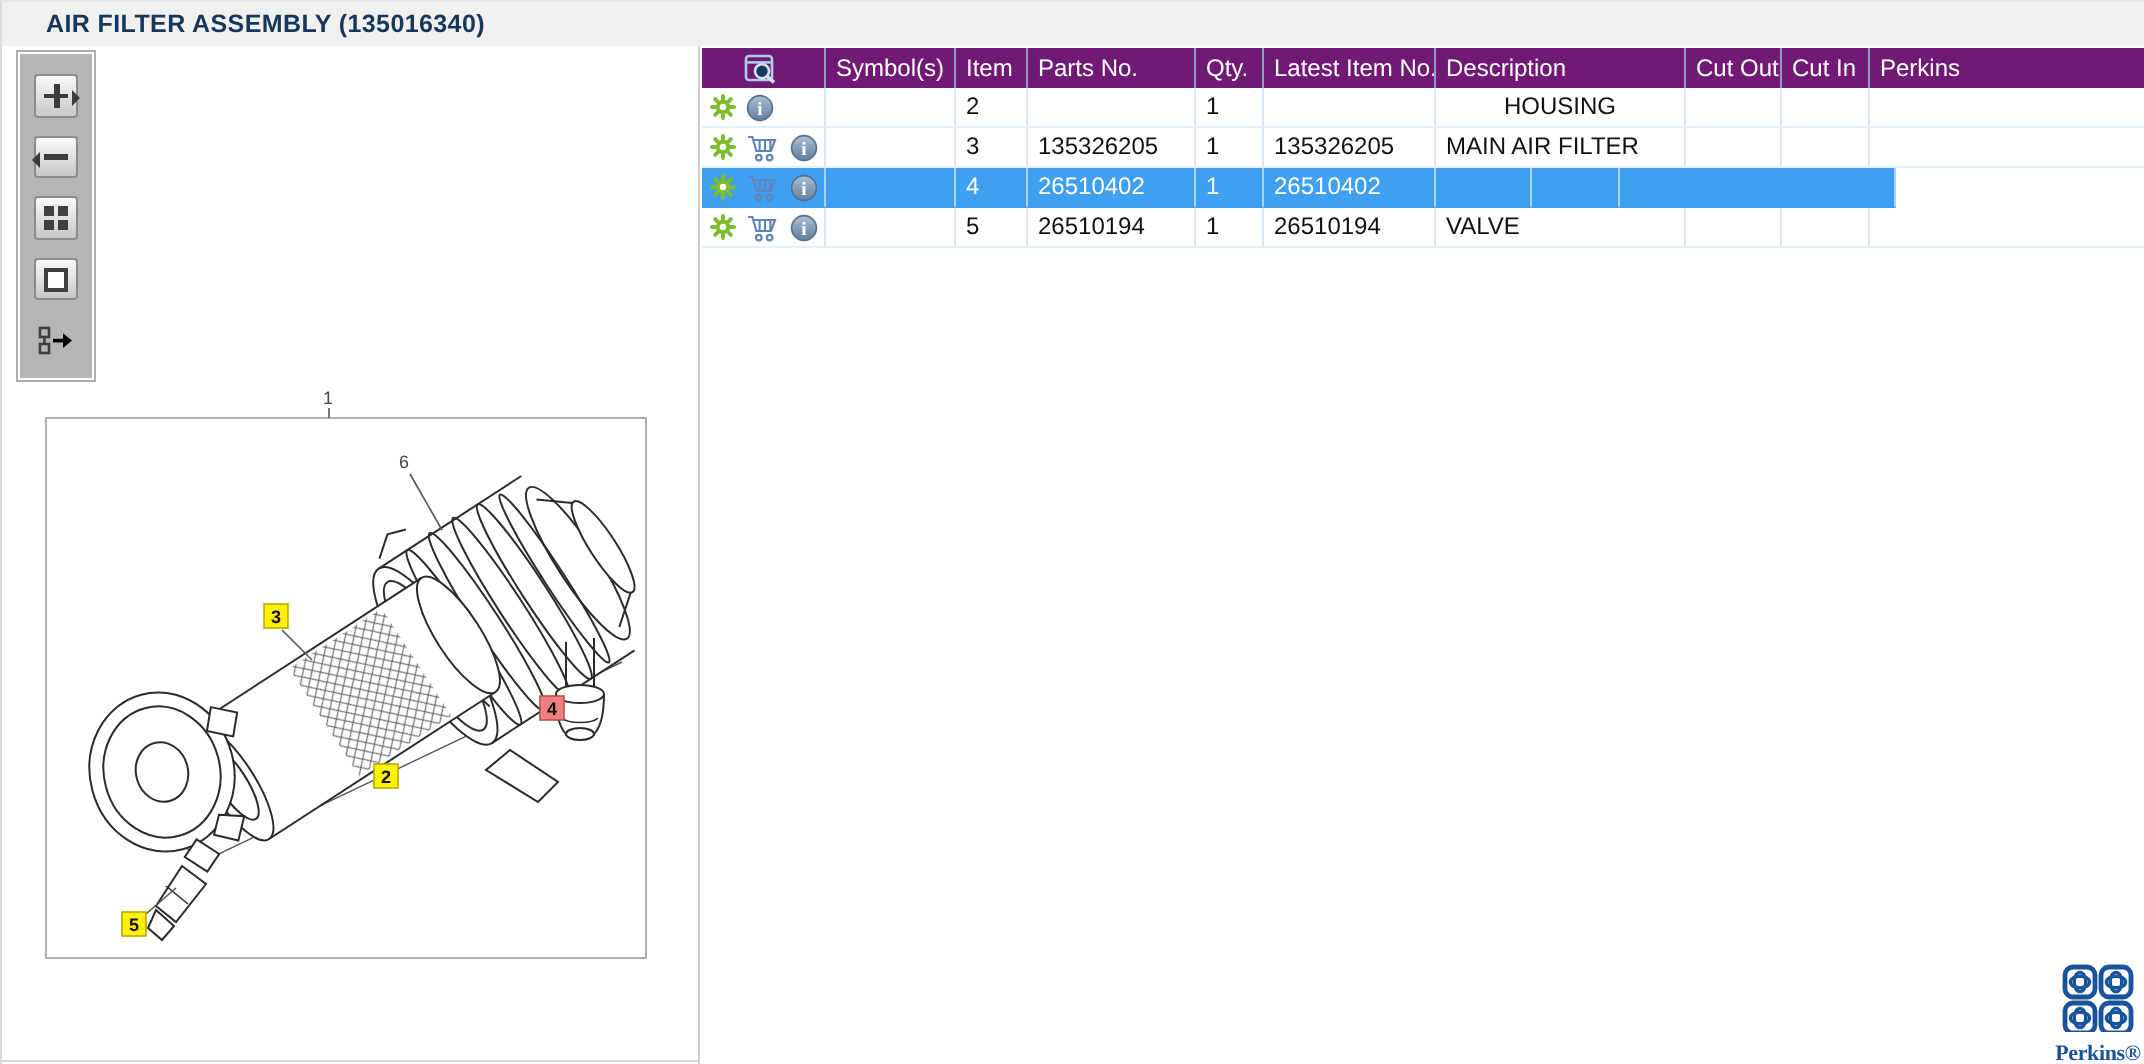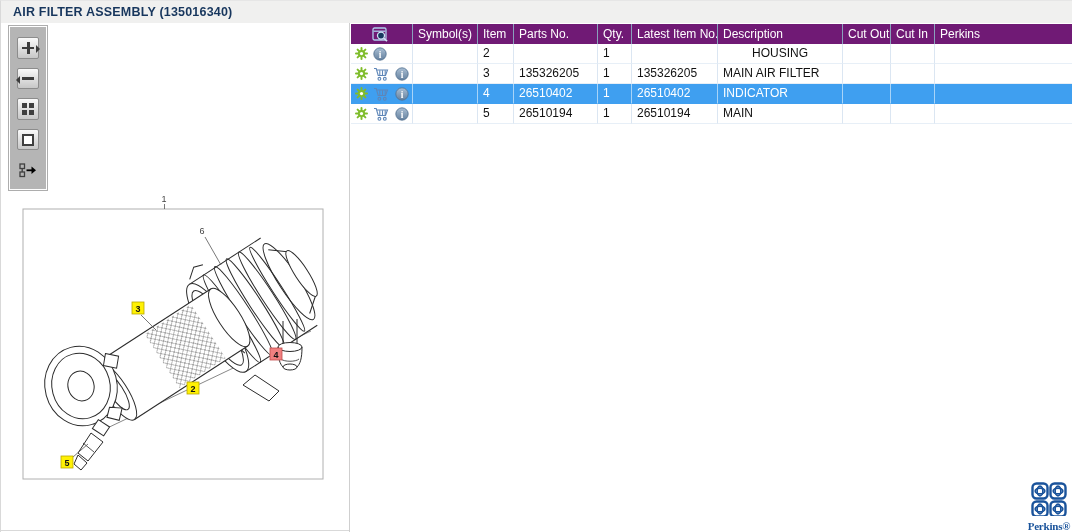--- a/index.html
+++ b/index.html
@@ -3,21 +3,21 @@
 <meta charset="utf-8">
 <style>
   * { margin:0; padding:0; box-sizing:border-box; }
   html,body { width:1072px; height:532px; overflow:hidden; background:#fff;
               font-family:"Liberation Sans", sans-serif; }
   .page { position:relative; width:1072px; height:532px; background:#fff;
           border-left:1px solid #d9d9d9; border-top:1px solid #e6e6e6; }
 
   
   .titlebar { position:absolute; left:0; top:0; width:1072px; height:22px; background:#f0f0ef; }
-  .titlebar .title { position:absolute; left:12px; top:4px; font-size:12.5px; font-weight:bold;
+  .titlebar .title { position:absolute; left:22px; top:4px; font-size:12.5px; font-weight:bold;
                      color:#17365d; letter-spacing:.2px; }
 
   
   .toolbar { position:absolute; left:8px; top:25px; width:38px; height:164px;
              background:#b5b5b5; border:1px solid #ffffff; outline:1px solid #adadad;
              display:flex; flex-direction:column; align-items:center; padding-top:10px; gap:9px; }
   .tbtn { width:22px; height:22px; background:linear-gradient(#fafafa,#c7c7c7);
           border:1px solid #8c8c8c; border-radius:2px; position:relative;
           display:flex; align-items:center; justify-content:center; cursor:pointer; }
   .tbtn.flat { background:none; border:none; margin-top:auto; margin-bottom:8px; }
@@ -334,21 +334,20 @@
                 <circle cx="7" cy="7" r="6.2" fill="url(#ig)" stroke="#4f6f8f" stroke-width="0.8"></circle>
                 <text x="7" y="10.6" text-anchor="middle" font-family="Liberation Serif,serif" font-size="9.5" font-weight="bold" fill="#fff">i</text>
               </svg>
             </span>
           </div>
           <div class="td" style="width: 65px;"></div>
           <div class="td" style="width: 36px;">4</div>
           <div class="td" style="width: 84px;">26510402</div>
           <div class="td" style="width: 34px;">1</div>
           <div class="td" style="width: 86px;">26510402</div>
-          <div class="td" style="width: 125px;">INDICATOR</div>
           <div class="td" style="width: 48px;"></div>
           <div class="td" style="width: 44px;"></div>
           <div class="td" style="width: 138px;"></div>
         </div>
         <div class="trow">
           <div class="td icons-cell" style="width: 62px;">
             <span class="icon-wrap">
               <svg width="13" height="13" viewBox="0 0 16 16">
                 <g fill="#7fbc2b">
                   <rect x="6.8" y="0" width="2.4" height="16" rx="1.2"></rect>
@@ -381,21 +380,21 @@
                 <circle cx="7" cy="7" r="6.2" fill="url(#ig)" stroke="#4f6f8f" stroke-width="0.8"></circle>
                 <text x="7" y="10.6" text-anchor="middle" font-family="Liberation Serif,serif" font-size="9.5" font-weight="bold" fill="#fff">i</text>
               </svg>
             </span>
           </div>
           <div class="td" style="width: 65px;"></div>
           <div class="td" style="width: 36px;">5</div>
           <div class="td" style="width: 84px;">26510194</div>
           <div class="td" style="width: 34px;">1</div>
           <div class="td" style="width: 86px;">26510194</div>
-          <div class="td" style="width: 125px;">MAIN</div>
+          <div class="td" style="width: 125px;">VALVE</div>
           <div class="td" style="width: 48px;"></div>
           <div class="td" style="width: 44px;"></div>
           <div class="td" style="width: 138px;"></div>
         </div>
       </div>
   </div>
 
   <div class="logo">
     <svg width="36" height="34" viewBox="0 0 36 34">
       <g fill="none" stroke="#1a539b">

